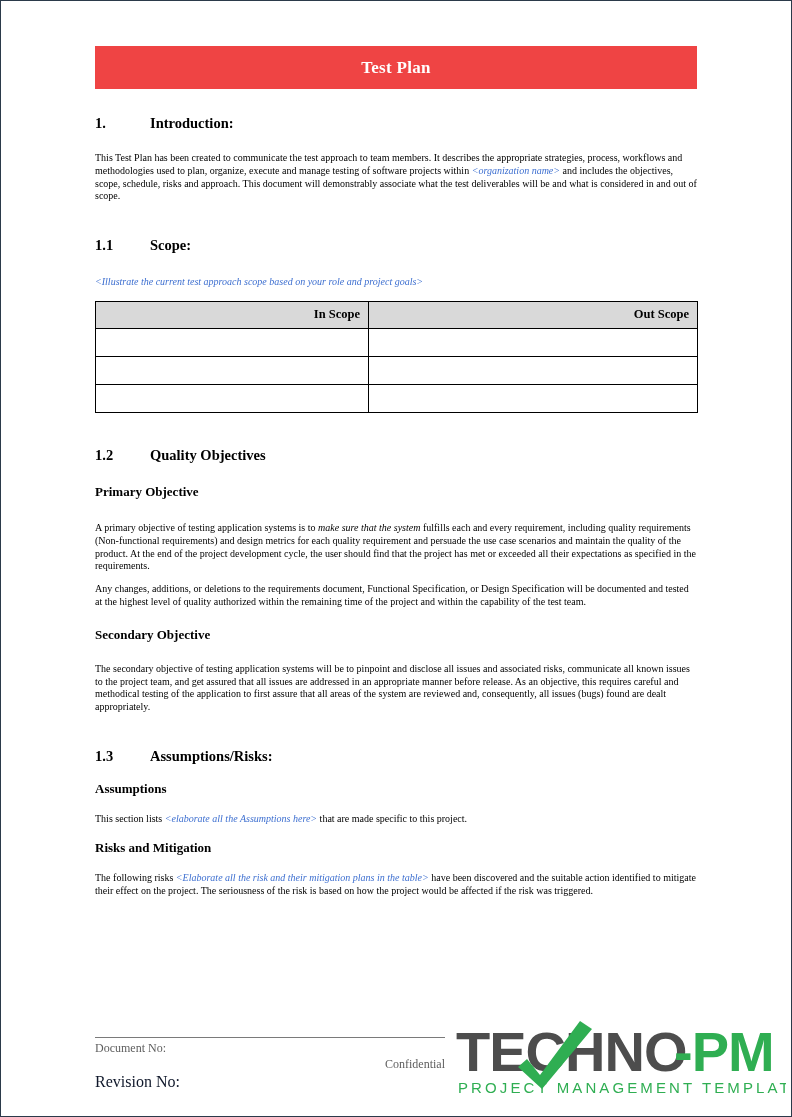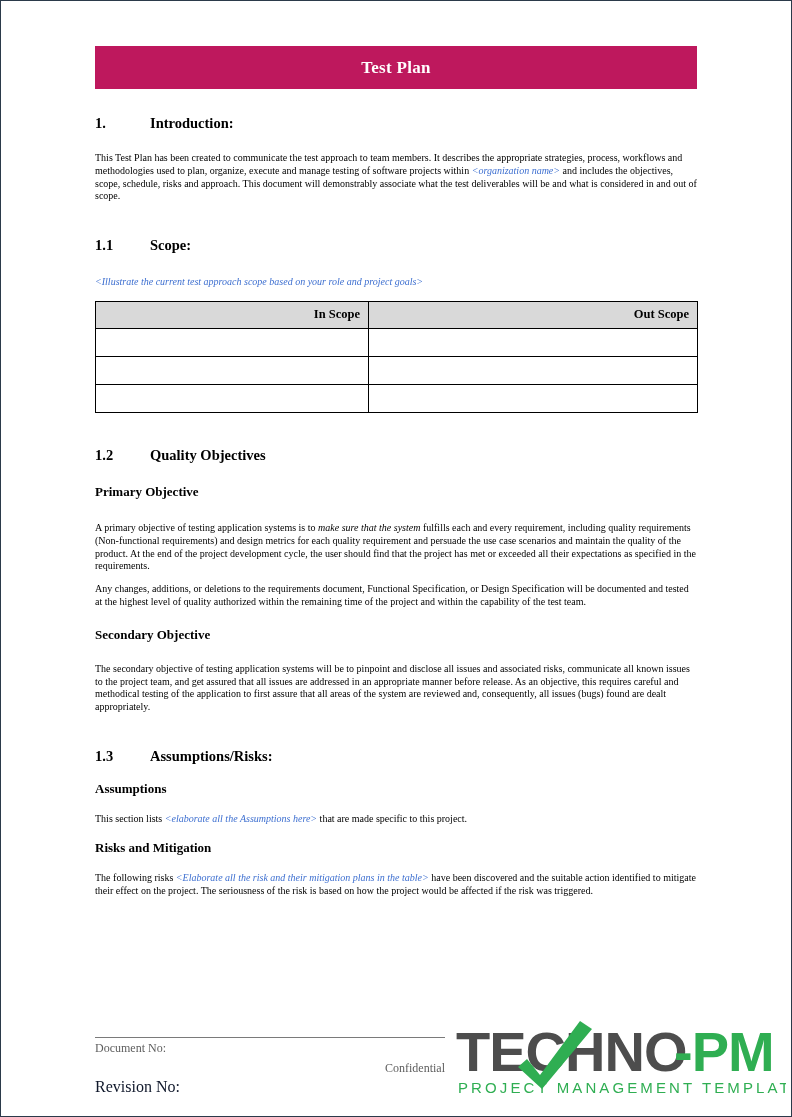--- a/index.html
+++ b/index.html
@@ -25,21 +25,21 @@
     position: absolute;
     left: 94px;
     top: 0;
     width: 602px;
   }
 
   
   .title-banner {
     margin-top: 45px;
     height: 43px;
-    background: #be185d;
+    background: #ef4444;
     display: flex;
     align-items: center;
     justify-content: center;
   }
   .title-banner .title-text {
     color: #ffffff;
     font-size: 17px;
     font-weight: bold;
     letter-spacing: 0.3px;
   }
@@ -121,23 +121,24 @@
   .footer-rule {
     border-top: 1px solid #7a7a7a;
     width: 350px;
   }
   .footer-line {
     display: flex;
     font-size: 12px;
     color: #5e5e5e;
     line-height: 1.3;
     margin-top: 3px;
+    flex-direction: column;
   }
   .footer-left { width: 200px; }
-  .footer-center { flex: 1; text-align: right; margin-top: 20px; }
+  .footer-center { flex: 1; text-align: right; }
   .footer-line2 {
     font-size: 16px;
     color: #0f172a;
     line-height: 1.3;
   }
 
   
   .logo {
     position: absolute;
     left: 455px;

